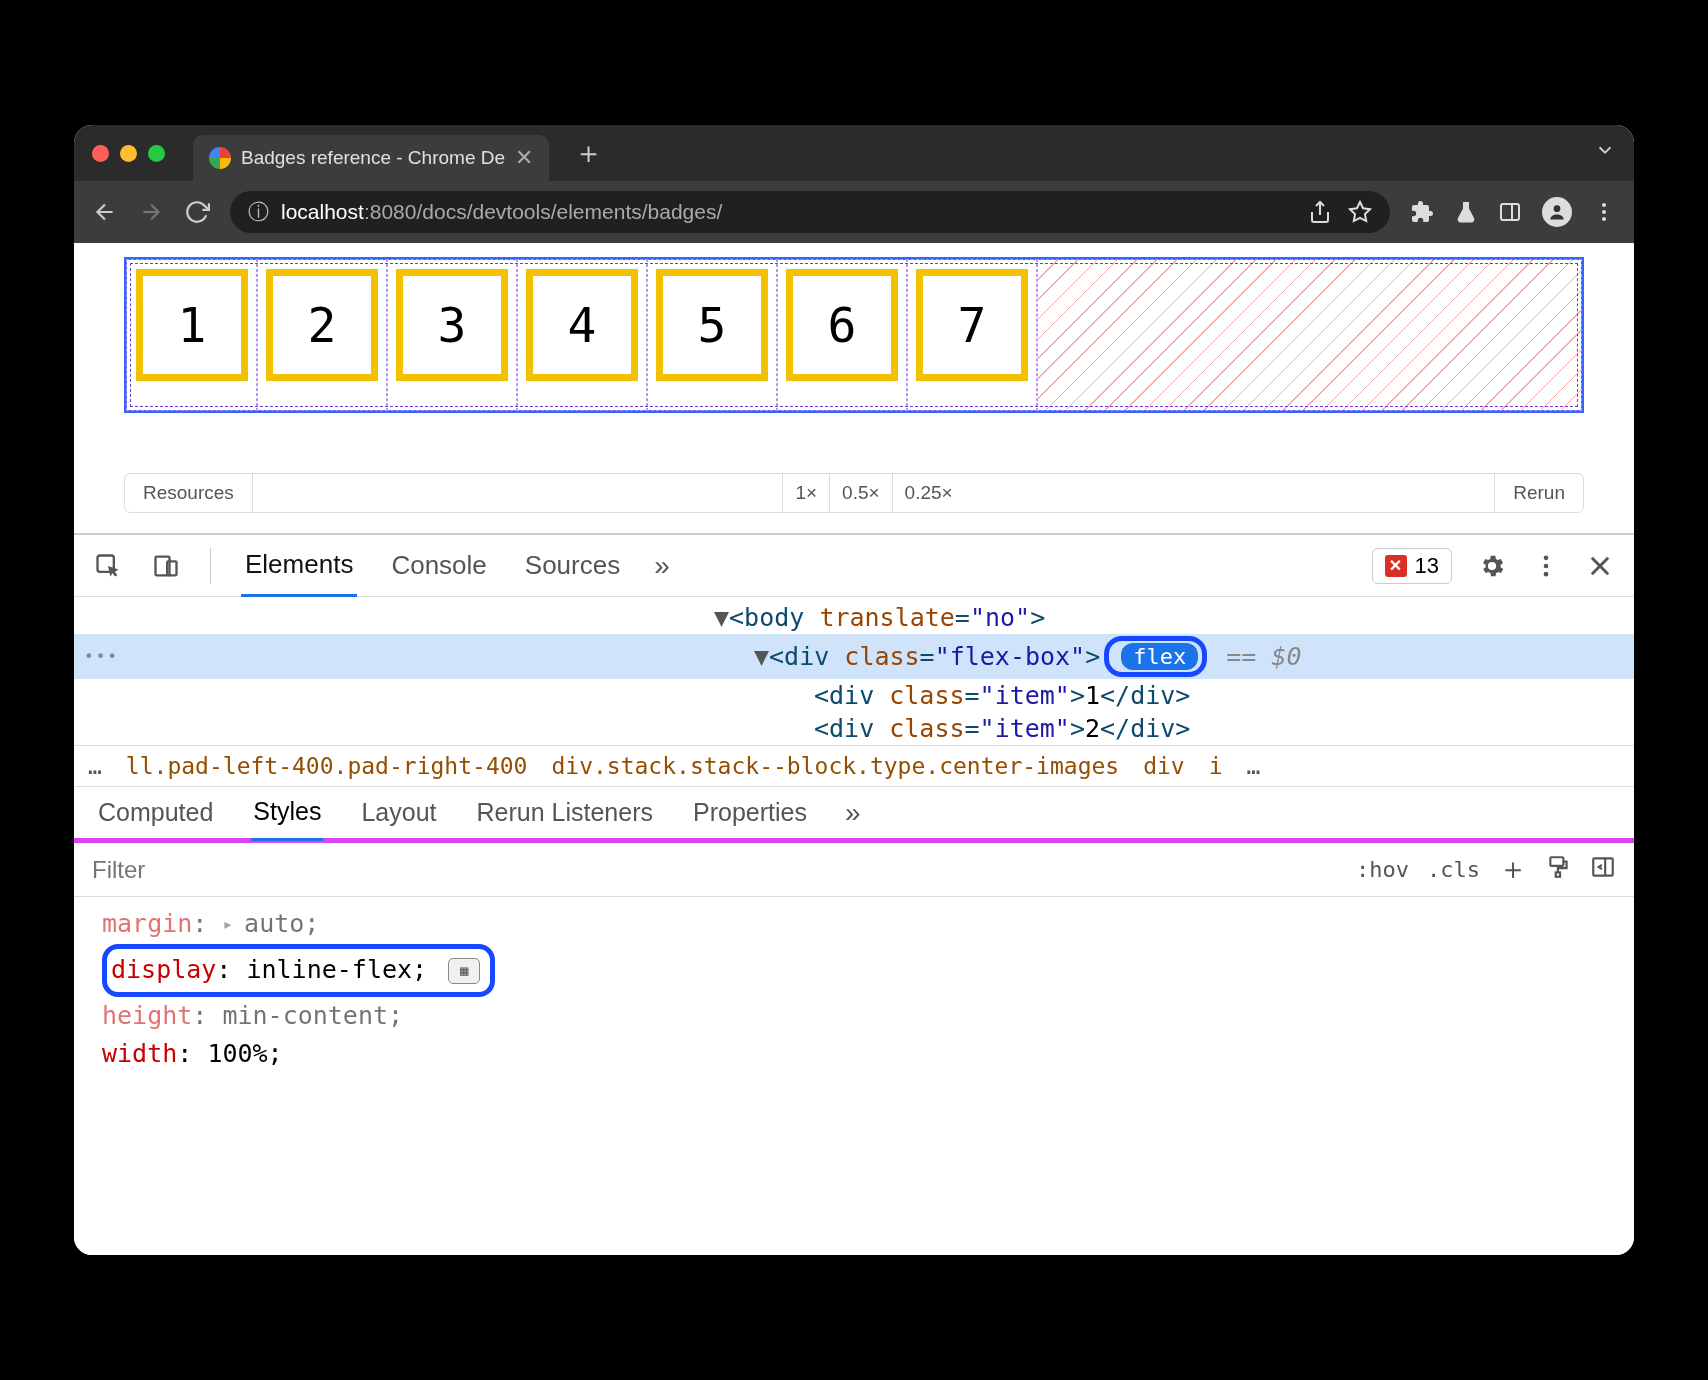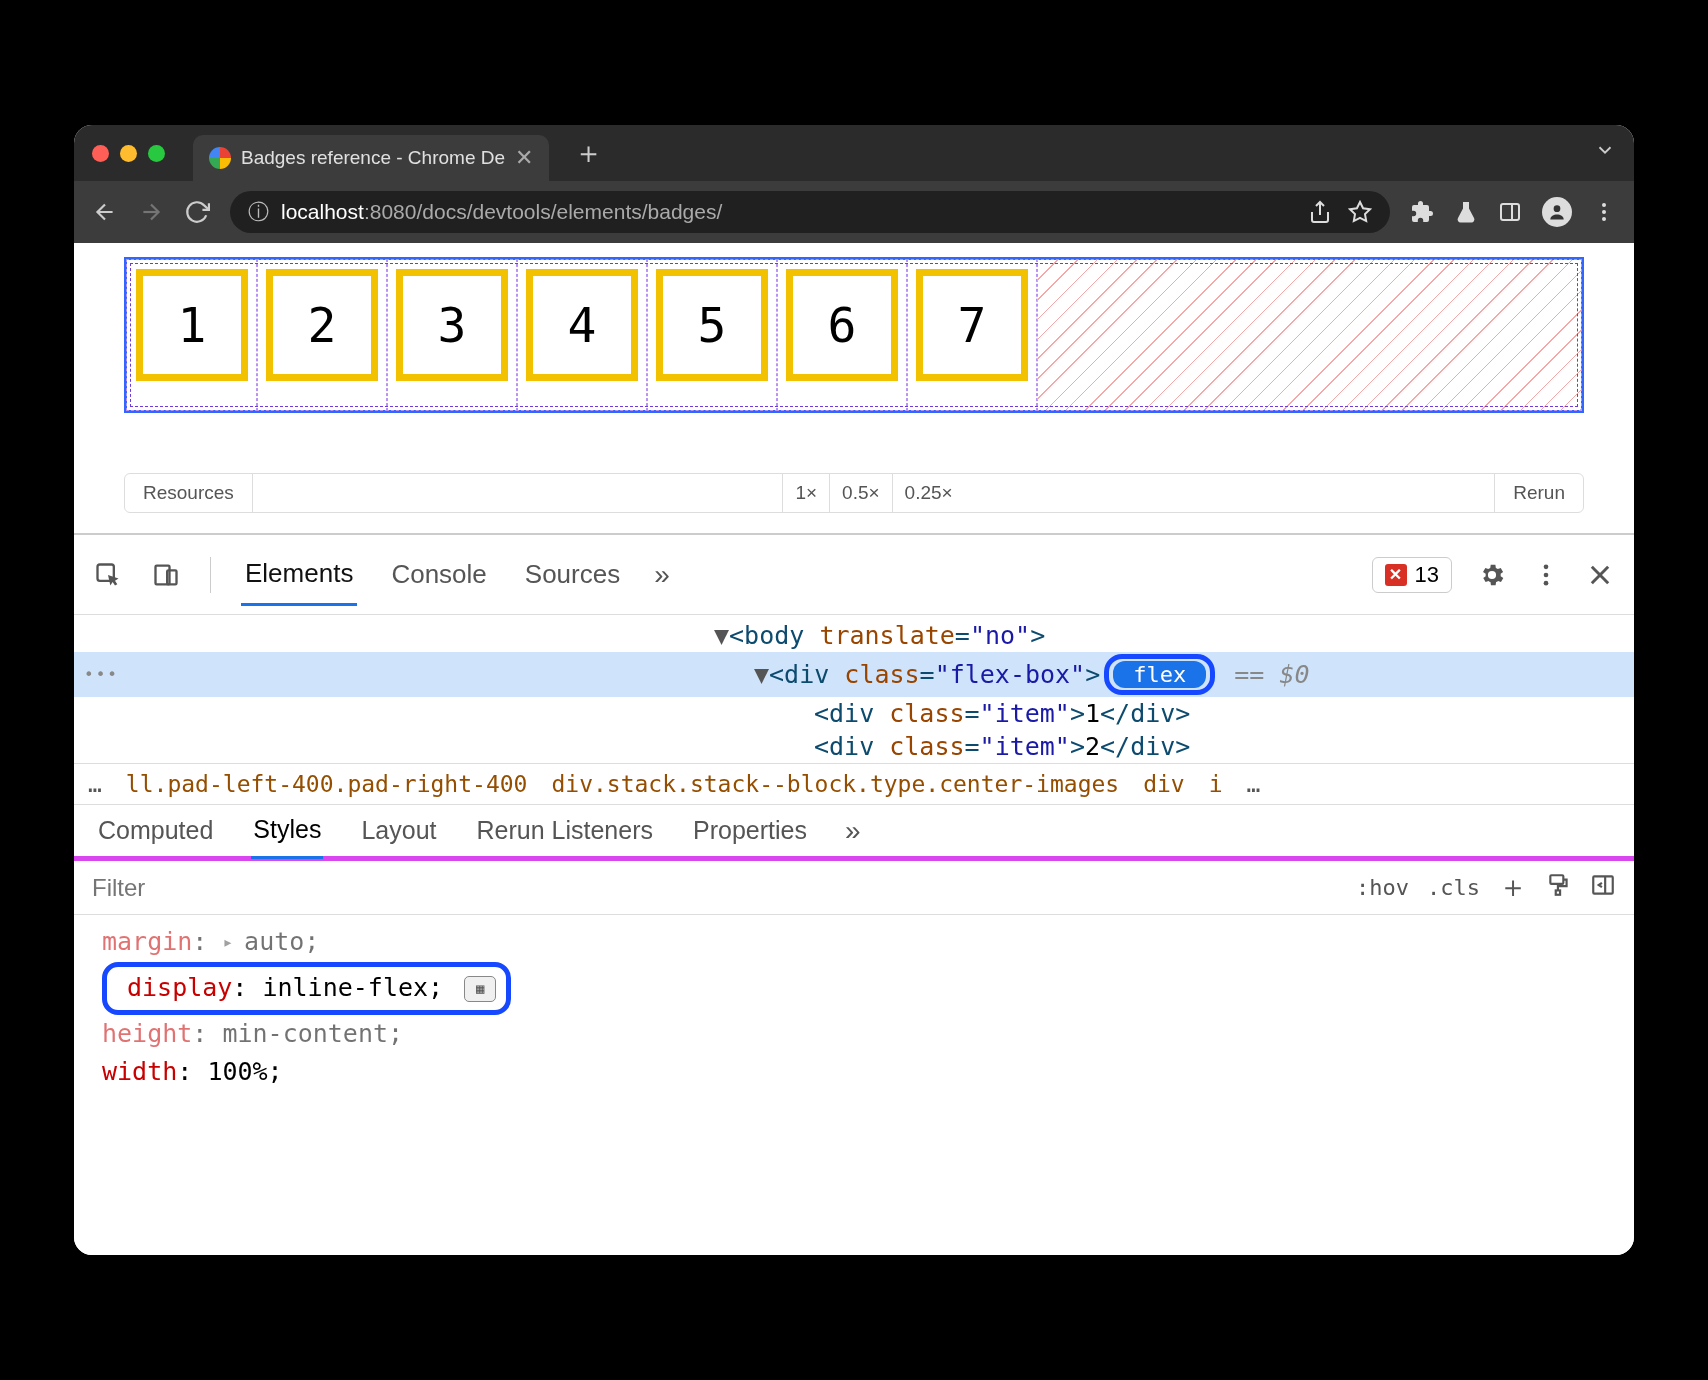--- a/index.html
+++ b/index.html
@@ -131,41 +131,41 @@
       margin-top: 60px;
       font-size: 19px;
       color: #555;
     }
     .resources-bar .res { padding: 0 18px; border-right:1px solid #ddd; height:100%; display:flex;align-items:center; }
     .resources-bar .spacer { flex: 1; }
     .zoom-seg { padding: 0 12px; border-left:1px solid #ddd; height:100%; display:flex; align-items:center; }
     .rerun { padding: 0 18px; border-left:1px solid #ddd; height:100%; display:flex;align-items:center; }
 
     .devtools { border-top: 2px solid #ccc; flex:1; display:flex; flex-direction:column; margin-top: 20px; }
-    .dt-tabs { height: 80px; display:flex; align-items:center; padding: 0 20px; gap: 30px; border-bottom: 1px solid #ddd; }
+    .dt-tabs { height: 62px; display:flex; align-items:center; padding: 0 20px; gap: 30px; border-bottom: 1px solid #ddd; }
     .dt-icon { color:#555; cursor:pointer; display:flex; }
     .dt-icon svg{ width:28px; height:28px; }
     .dt-sep { width:1px; height: 36px; background:#ccc; }
     .dt-tab { font-size: 26px; color:#555; cursor:pointer; padding: 14px 4px; }
     .dt-tab.active { color:#111; border-bottom: 3px solid #1a73e8; font-weight:500; }
     .dt-more { font-size: 28px; color:#555; }
     .dt-right { margin-left:auto; display:flex; align-items:center; gap: 26px; }
     .error-badge { border:1px solid #ccc; border-radius:6px; padding: 4px 12px; display:flex; align-items:center; gap:8px; font-size:22px;}
     .error-badge .e-icon{ width:22px;height:22px;background:#d93025;color:#fff;display:flex;align-items:center;justify-content:center;border-radius:3px;font-size:16px;font-weight:bold;}
 
     .dom-pane { font-family: ui-monospace, Menlo, monospace; font-size: 25px; padding: 4px 0 0; }
     .dom-row { white-space: pre; padding: 2px 0; display:flex; align-items:center;}
     .dom-row.sel { background: #cfe4fb; position:relative;}
     .dom-row.sel::before{ content:"•••"; position:absolute; left:10px; color:#888; font-size:16px; letter-spacing:2px;}
     .caret { color:#555; cursor:pointer; }
     .tag-b { color: #0c4a6e; }
     .attr-n { color: #994500; }
     .attr-v { color: #1a1aa6; }
     .badge-flex-wrap{ border: 5px solid #1649ff; border-radius: 18px; padding: 2px 4px; display:inline-flex; margin: 0 4px;}
-    .badge-flex { background: #1a73e8; color:#fff; border-radius: 12px; padding: 1px 20px; font-size: 22px; }
+    .badge-flex { background: #1a73e8; color:#fff; border-radius: 12px; padding: 1px 12px; font-size: 22px; margin-left: 8px; }
     .dollar0 { color: #888; font-style: italic; }
     .txt { color:#000; }
 
     .crumbs { border-top:1px solid #ddd; border-bottom:1px solid #ddd; height: 42px; display:flex; align-items:center; padding: 0 14px; gap: 24px; font-family: ui-monospace,monospace; font-size: 23px; color:#954e00; overflow:hidden;}
     .crumbs .ell { color:#555; }
     .crumb { white-space:nowrap; cursor:pointer;}
 
     .sub-tabs { height: 56px; display:flex; align-items:center; gap: 36px; padding: 0 22px; border-bottom:5px solid #d946ef;}
     .sub-tab { font-size: 25px; color:#555; cursor:pointer; padding: 12px 2px;}
     .sub-tab.active { color:#000; border-bottom: 3px solid #1a73e8; font-weight:500;}
@@ -174,21 +174,21 @@
     .filter-input { border:none; outline:none; font-size: 24px; color:#666; flex:1; height:100%; }
     .fb-right { display:flex; gap: 18px; align-items:center; font-family: ui-monospace,monospace; font-size:22px; color:#555;}
     .fb-btn { cursor:pointer; }
     .plus { font-size: 30px; }
 
     .styles-body { font-family: ui-monospace, Menlo, monospace; font-size: 25px; padding: 8px 28px; line-height: 1.55; overflow:hidden;}
     .css-row { white-space: pre; }
     .prop { color: #c80000; }
     .val { color: #000; }
     .tri {color:#555;font-size:18px;display:inline-block;transform:translateY(-2px);}
-    .display-wrap { display:inline-block; border: 5px solid #1649ff; border-radius: 16px; padding: 2px 10px 2px 20px; }
+    .display-wrap { display:inline-block; border: 5px solid #1649ff; border-radius: 16px; padding: 2px 10px 2px 4px; }
     .flex-editor-icon { display:inline-flex; width:32px; height:26px; border:1px solid #888; border-radius:5px; background:#f0f0f0; margin-left: 6px; align-items:center;justify-content:center;font-size:14px;color:#555; vertical-align:middle;}
     .cut { position:relative; }
     .cut::after{ content:""; position:absolute; left:0; right:0; bottom:-18px; height:28px; background:linear-gradient(transparent,#fff 60%);}
   </style>
 </head>
 <body>
 
 <div class="window">
 
   <div class="titlebar">

